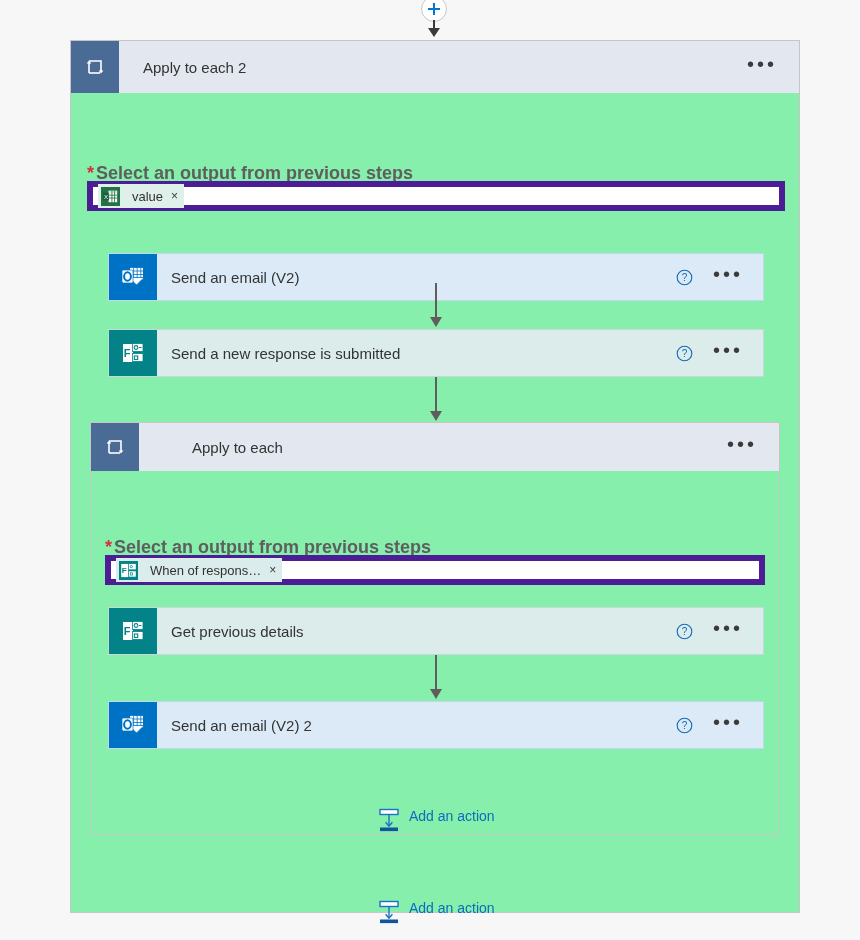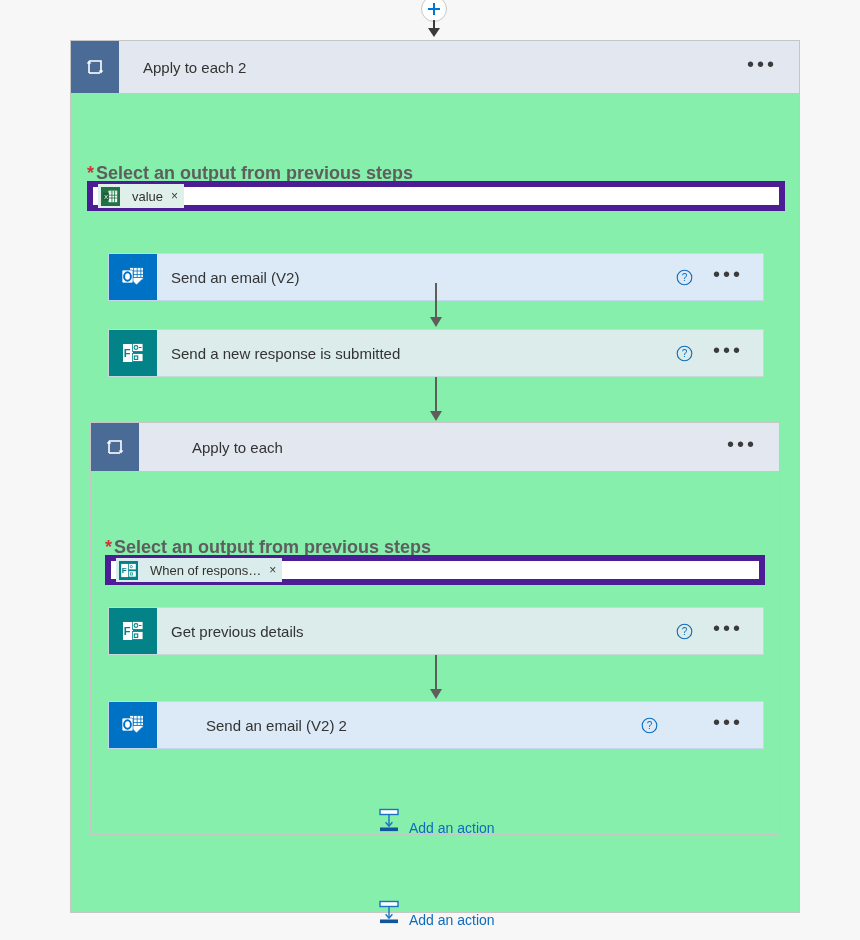--- a/index.html
+++ b/index.html
@@ -218,21 +218,21 @@
     width: 0; height: 0;
     border-left: 6px solid transparent;
     border-right: 6px solid transparent;
     border-top: 10px solid #605e5c;
   }
 
   
   .add-action {
     position: absolute;
     display: flex;
-    align-items: flex-end;
+    align-items: flex-start;
     gap: 9px;
     cursor: pointer;
   }
   .add-action-label {
     font-size: 14px;
     color: #0f6cbd;
   }
 </style>
 </head>
 <body>
@@ -396,21 +396,21 @@
               <text x="8.5" y="12.2" font-family="Liberation Sans, sans-serif" font-size="10" fill="#0f6cbd" text-anchor="middle">?</text>
             </svg>
           </div>
           <div class="row-ellipsis">
             <span>•••</span>
           </div>
         </div>
 
         <div class="connector" style="left:344px; top:184px; height:35px;"></div>
 
-        <div class="action-row outlook" style="left:17px; top:230px; width:656px;gap:35px;">
+        <div class="action-row outlook" style="left:17px; top:230px; width:656px;">
           <div class="row-icon-box outlook-bg">
             <svg width="26" height="26" viewBox="0 0 26 26" aria-hidden="true">
               <rect x="10" y="3.5" width="13" height="12" fill="#ffffff"></rect>
               <path d="M10 3.5 H23 M10 7 H23 M10 10.5 H23 M10 14 H23" stroke="#0072c6" stroke-width="0.8"></path>
               <path d="M13.6 3.5 V15.5 M17.2 3.5 V15.5 M20.8 3.5 V15.5" stroke="#0072c6" stroke-width="0.8"></path>
               <path d="M9 13.5 L24 13.5 L16.5 21 Z" fill="#ffffff" stroke="#0072c6" stroke-width="0.8"></path>
               <rect x="2" y="6" width="11" height="13" rx="1.4" fill="#ffffff"></rect>
               <rect x="2" y="6" width="11" height="13" rx="1.4" fill="none" stroke="#0072c6" stroke-width="0.7"></rect>
               <ellipse cx="7.5" cy="12.5" rx="3.4" ry="4.2" fill="none" stroke="#0072c6" stroke-width="2"></ellipse>
             </svg>

